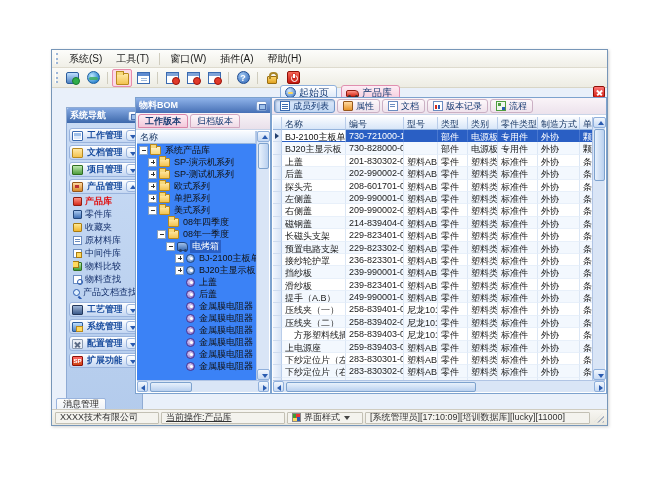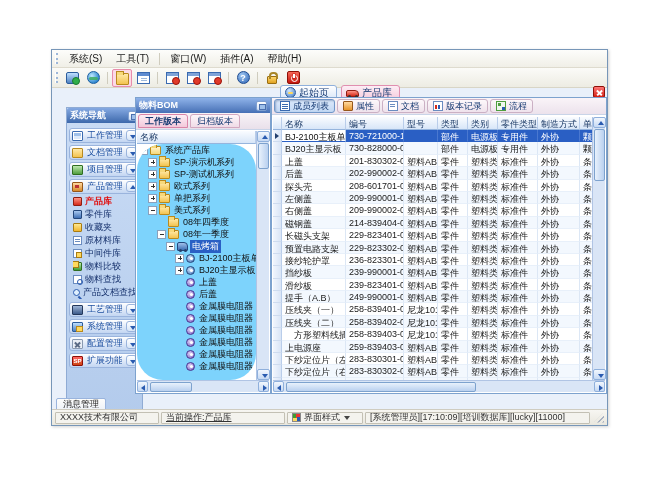--- a/index.html
+++ b/index.html
@@ -51,21 +51,21 @@
   .doc-close::before,.doc-close::after { content:""; position:absolute; left:2px; top:5px; width:7px; height:1.6px; background:#fff; }
   .doc-close::before { transform:rotate(45deg); } .doc-close::after { transform:rotate(-45deg); }
 
   
   .sidebar { position:absolute; left:14px; top:37px; width:77px; height:310px; background:linear-gradient(180deg,#cadcf5,#b3cbec); border:1px solid #8fabd4;margin-top:20px; }
   .sb-header { height:15px; background:linear-gradient(#85a9e2,#3c68ab); border-radius:2px 2px 0 0; color:#fff; font-size:9px; font-weight:bold; display:flex; align-items:center; padding:0 3px; }
   .sb-header .sp { flex:1; }
   .sb-hbtn { width:11px; height:10px; background:linear-gradient(#fff,#cdddf5); border:1px solid #7f9fd0; border-radius:2px; position:relative; }
   .sb-hbtn::after { content:""; position:absolute; left:2px; top:2px; width:5px; height:4px; border:1px solid #4a6fae; background:#9fc0ea; }
   .sgroups { position:absolute; left:2px; right:2px; top:18px; }
-  .ghead { height:15px; margin-top:2px; background:linear-gradient(#ffffff,#c3d6f2); border:1px solid #9ab4dd; border-radius:3px; display:flex; align-items:center; gap:4px; padding:0 2px; font-size:9px; font-weight:normal; color:#1c4fa0; }
+  .ghead { height:15px; margin-top:2px; background:linear-gradient(#ffffff,#c3d6f2); border:1px solid #9ab4dd; border-radius:3px; display:flex; align-items:center; gap:4px; padding:0 2px; font-size:9px; font-weight:bold; color:#1c4fa0; }
   .ghead .glabel { flex:1; overflow:hidden; white-space:nowrap; }
   .chev { width:11px; height:11px; background:linear-gradient(#fff,#d7e5f7); border:1px solid #9ab4dd; border-radius:3px; position:relative; flex:none; }
   .chev::after { content:""; position:absolute; left:2.5px; top:4px; border-left:3px solid transparent; border-right:3px solid transparent; border-top:4px solid #2a5bb0; }
   .chev.up::after { border-top:none; border-bottom:4px solid #2a5bb0; top:3px; }
   .gitems { padding:1px 0 1px 4px; }
   .gitem { height:13px; display:flex; align-items:center; gap:3px; font-size:9px; color:#15306b; white-space:nowrap; overflow:hidden; }
   .gitem.sel .ilabel { color:#e01212; font-weight:bold; }
 
   .gic { display:inline-block; position:relative; width:11px; height:10px; flex:none; border-radius:1px; }
   .gic-work { background:#fff; border:1px solid #3a6ab0; } .gic-work::before { content:""; position:absolute; inset:1px; background:linear-gradient(#9fc0ea,#9fc0ea) 50% 0/100% 3px no-repeat,#dce9fa; }
@@ -101,21 +101,21 @@
 
   .mic { display:inline-block; position:relative; width:10px; height:10px; flex:none; }
   .mic-member-list { background:#fff; border:1px solid #3a6ab0; } .mic-member-list::after { content:""; position:absolute; left:1px; top:2px; width:6px; height:1px; background:#3a6ab0; box-shadow:0 2px 0 #3a6ab0,0 4px 0 #3a6ab0; }
   .mic-properties { background:linear-gradient(#ffd9a0,#e8952a); border:1px solid #96571a; border-radius:1px; }
   .mic-documents { background:#fff; border:1px solid #6a8cc0; } .mic-documents::after { content:""; position:absolute; left:1px; top:2px; width:5px; height:1px; background:#6a8cc0; box-shadow:0 2px 0 #6a8cc0; }
   .mic-version-history { background:#fff; border:1px solid #6a8cc0; } .mic-version-history::after { content:""; position:absolute; left:1px; bottom:1px; width:2px; height:4px; background:#d42a1a; box-shadow:3px 0 0 #2a5bb0; }
   .mic-workflow { background:#eef6ee; border:1px solid #4f9e3f; } .mic-workflow::after { content:""; position:absolute; left:1px; top:1px; width:3px; height:3px; background:#4f9e3f; box-shadow:4px 4px 0 #2a5bb0; }
 
   
   .tree-header { position:absolute; left:1px; right:14px; top:33px; height:13px; background:linear-gradient(#fafcff,#d8e6f8); border-bottom:1px solid #96b5dd; border-right:1px solid #b9cdea; font-size:9px; color:#1c3a66; padding:0 3px; display:flex; align-items:center; }
-  .tree-body { position:absolute; left:1px; right:14px; top:46px; bottom:13px; overflow:hidden; background:#7dd3fc;border-radius:26px; }
+  .tree-body { position:absolute; left:1px; right:14px; top:46px; bottom:13px; overflow:hidden; background:#3b82f6; }
   .trow { height:12px; display:flex; align-items:center; white-space:nowrap; font-size:9px; color:#111; }
   .trow .tlabel { padding:0 2px; }
   .trow .tlabel.sel { background:#2a5fc4; color:#fff; }
   .exp { width:9px; height:9px; flex:none; border:1px solid #8aa0bc; background:#fff; position:relative; margin-right:2px; }
   .exp::before { content:""; position:absolute; left:1.5px; top:3.5px; width:4px; height:1px; background:#333; }
   .exp.plus::after { content:""; position:absolute; left:3.5px; top:1.5px; width:1px; height:4px; background:#333; }
   .exp.none { visibility:hidden; }
   .tico { display:inline-block; position:relative; width:11px; height:9px; flex:none; margin-right:2px; }
   .tico-folder,.tico-folder-open { background:linear-gradient(#ffe9a8,#f3c34f); border:1px solid #b98a1e; border-radius:1px; }
   .tico-folder::before,.tico-folder-open::before { content:""; position:absolute; left:-1px; top:-3px; width:5px; height:3px; background:#f7d97b; border:1px solid #b98a1e; border-bottom:none; }

